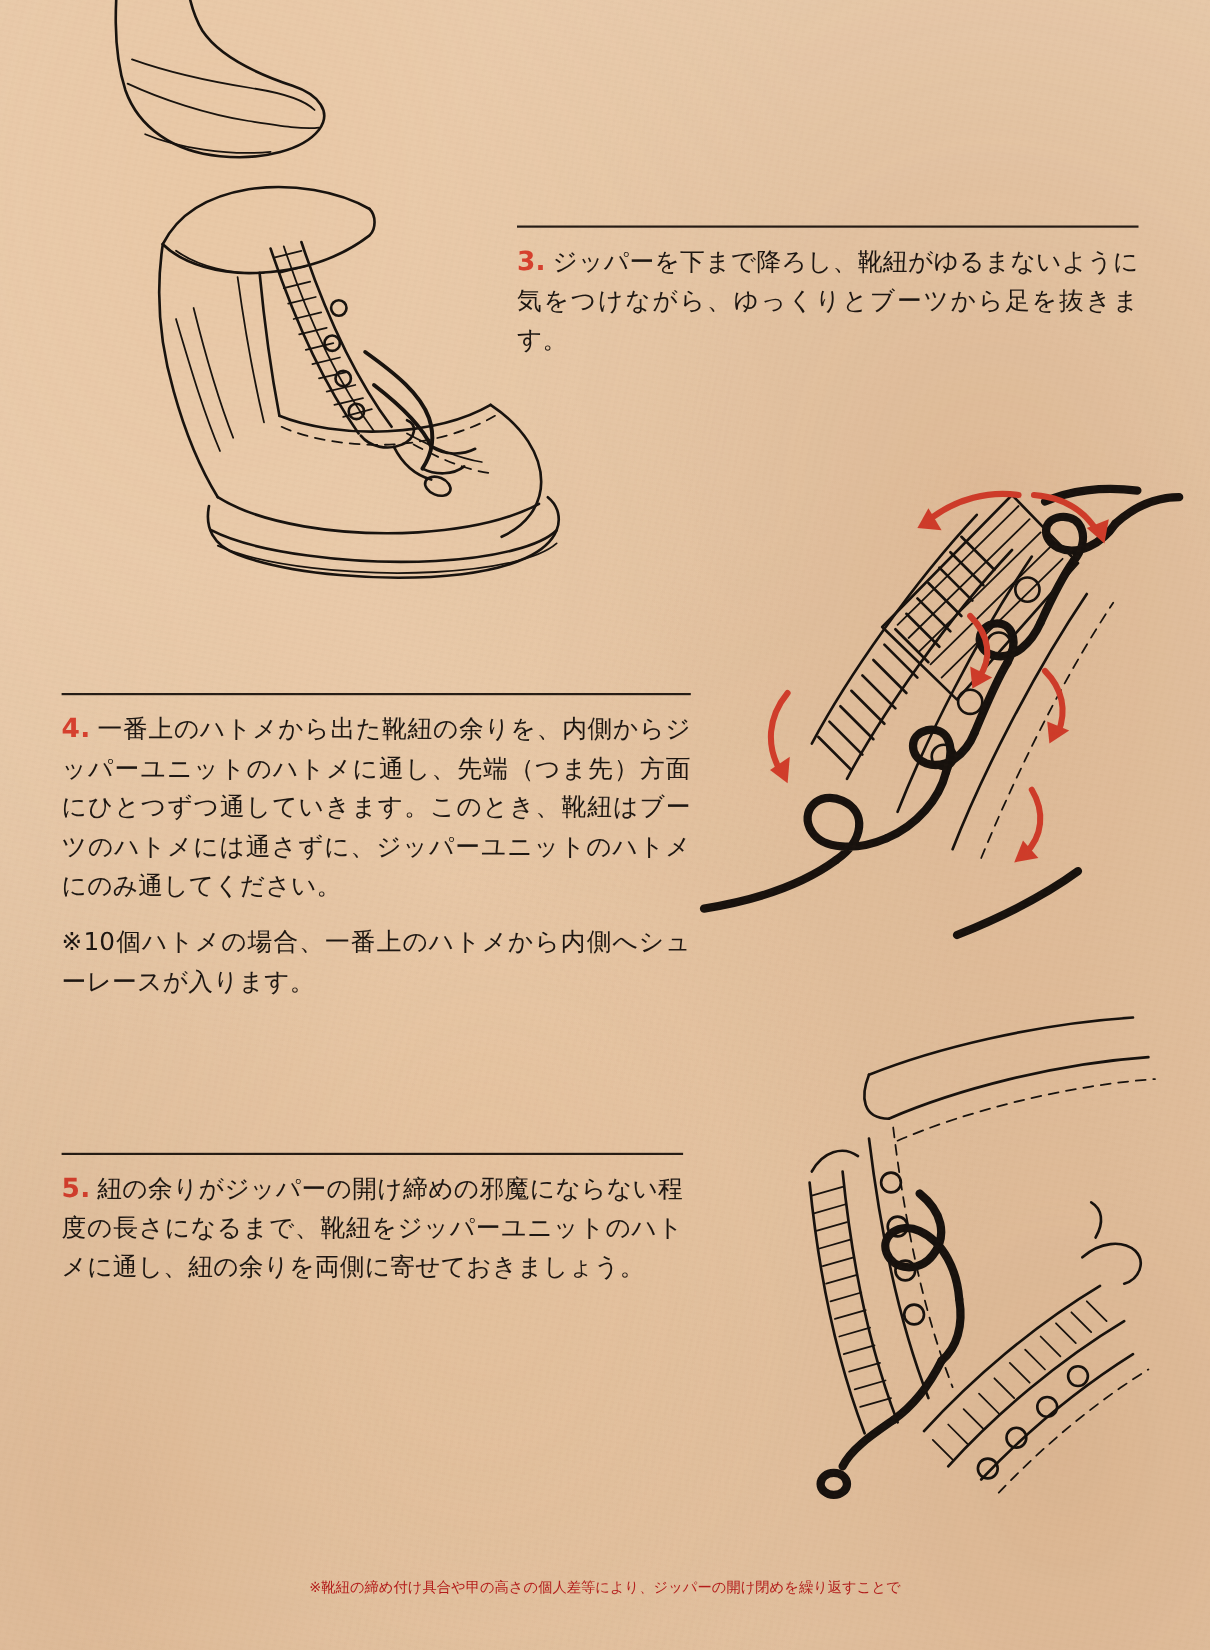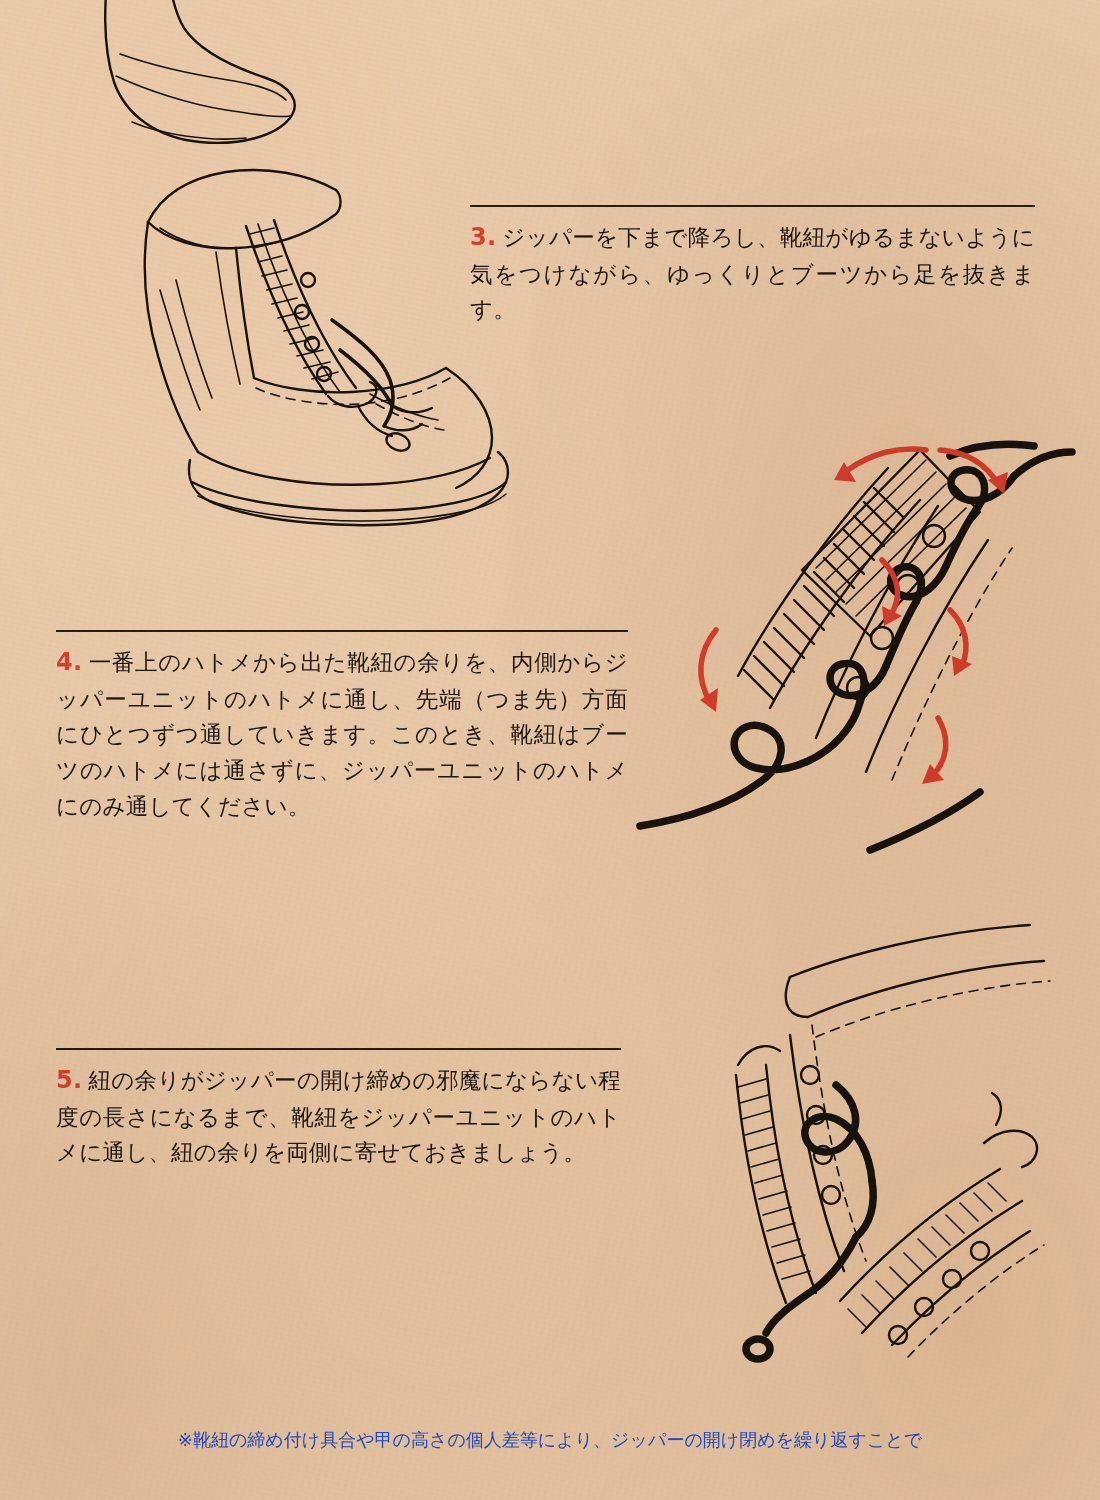--- a/index.html
+++ b/index.html
@@ -65,23 +65,23 @@
     margin-top: 16px;
   }
 
   .footer-note {
     position: absolute;
     left: 60px;
     width: 980px;
     bottom: 46px;
     text-align: center;
     font-family: "DejaVu Sans", sans-serif;
-    font-size: 18px;
+    font-size: 13px;
     line-height: 1.62;
-    color: #1d4ed8;
+    color: #b91c1c;
   }
 
   
   .illus { position: absolute; }
   .illus svg { display: block; overflow: visible; }
   .ink { fill: none; stroke: #17120e; stroke-linecap: round; stroke-linejoin: round; }
   .thin { stroke-width: 1.6; }
   .med  { stroke-width: 2.4; }
   .thick{ stroke-width: 3.6; }
   .vthick{ stroke-width: 7.5; }
@@ -257,20 +257,21 @@
         <path class="arrow-red-fill" d="M302 364 L324 360 L310 344 Z"></path>
       </g>
     </svg>
   </div>
 
   <div class="step-block" style="left:56px; top:630px; width:572px;">
     <div class="rule"></div>
     <div class="step-body">
       <span class="step-num">4.</span><span>一番上のハトメから出た靴紐の余りを、内側からジッパーユニットのハトメに通し、先端（つま先）方面にひとつずつ通していきます。このとき、靴紐はブーツのハトメには通さずに、ジッパーユニットのハトメにのみ通してください。</span>
     </div>
+    <div class="step-body note-line">※10個ハトメの場合、一番上のハトメから内側へシューレースが入ります。</div>
   </div>
 
   <div class="illus" style="left:640px; top:905px; width:420px; height:470px;">
     <svg width="420" height="470" viewBox="0 0 420 470" aria-hidden="true">
 
       <g>
         <path class="ink med" d="M150 72 C210 48 300 26 390 20"></path>
         <path class="ink med" d="M168 112 C228 86 318 62 404 56"></path>
         <path class="ink thin dash" d="M176 132 C236 106 326 82 410 76"></path>
         <path class="ink med" d="M150 72 C142 92 144 112 168 112"></path>

